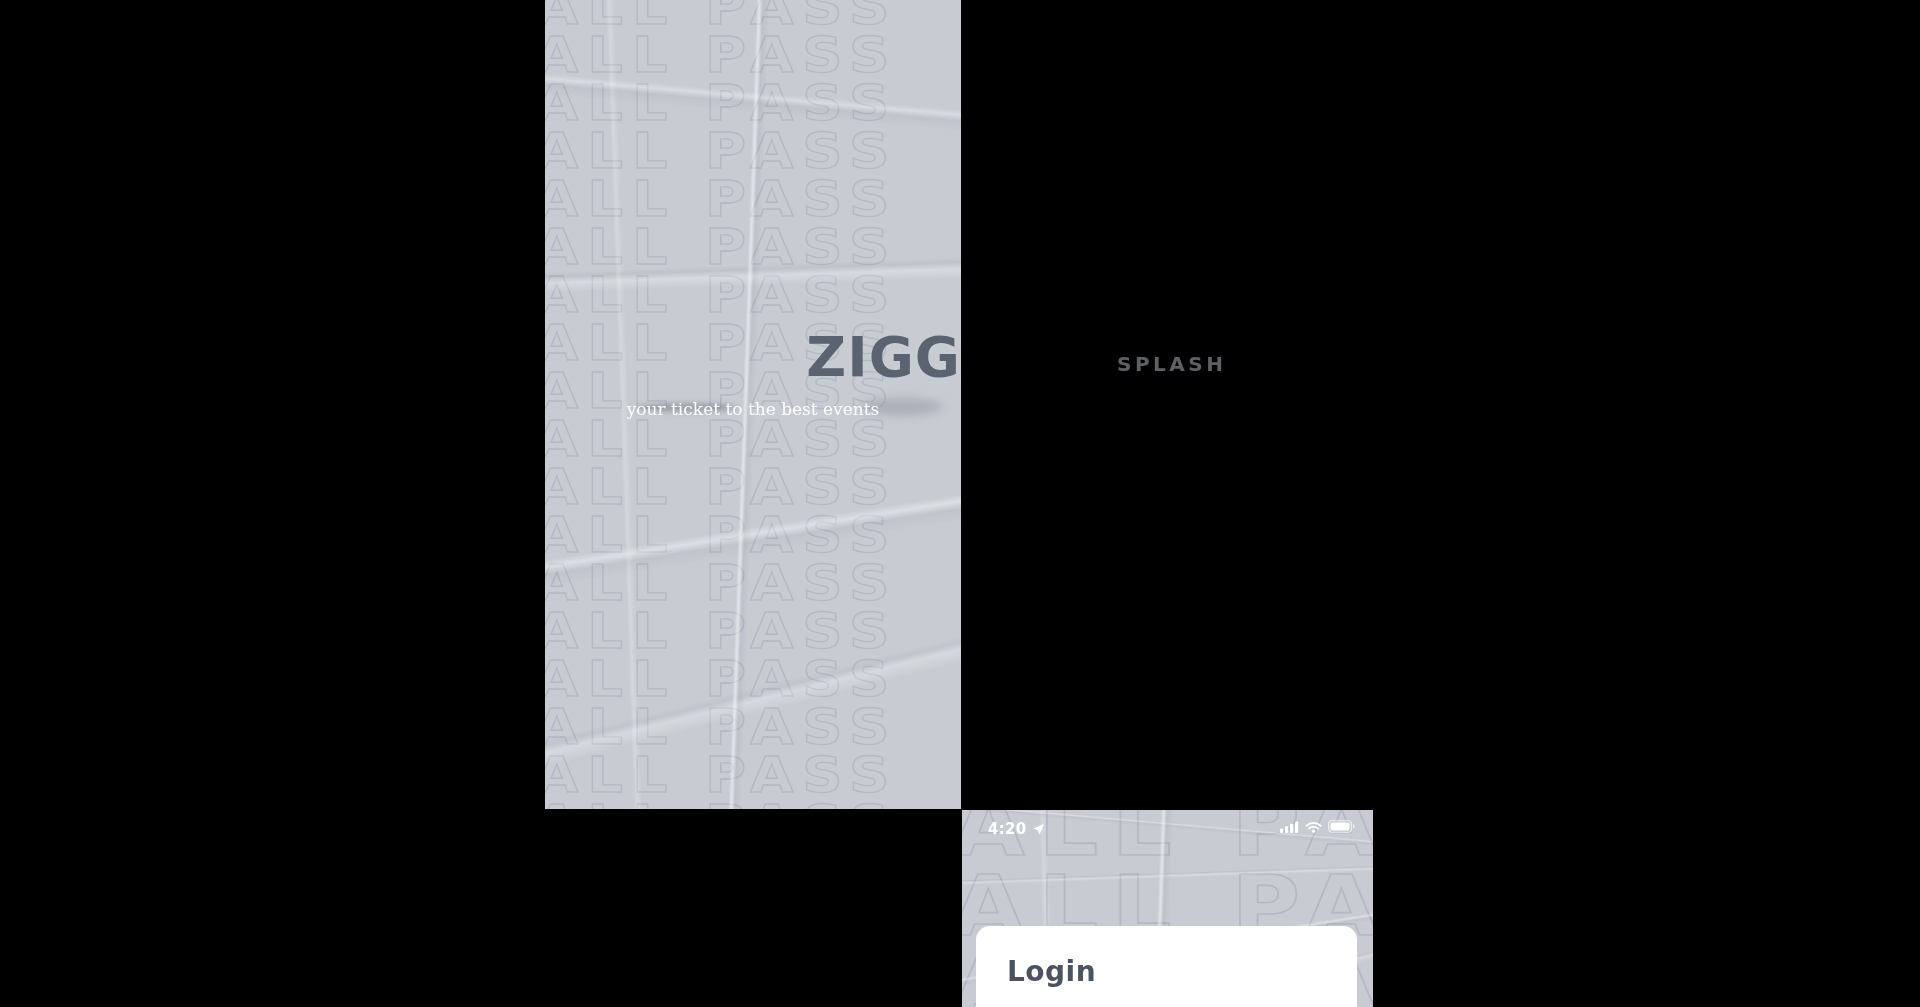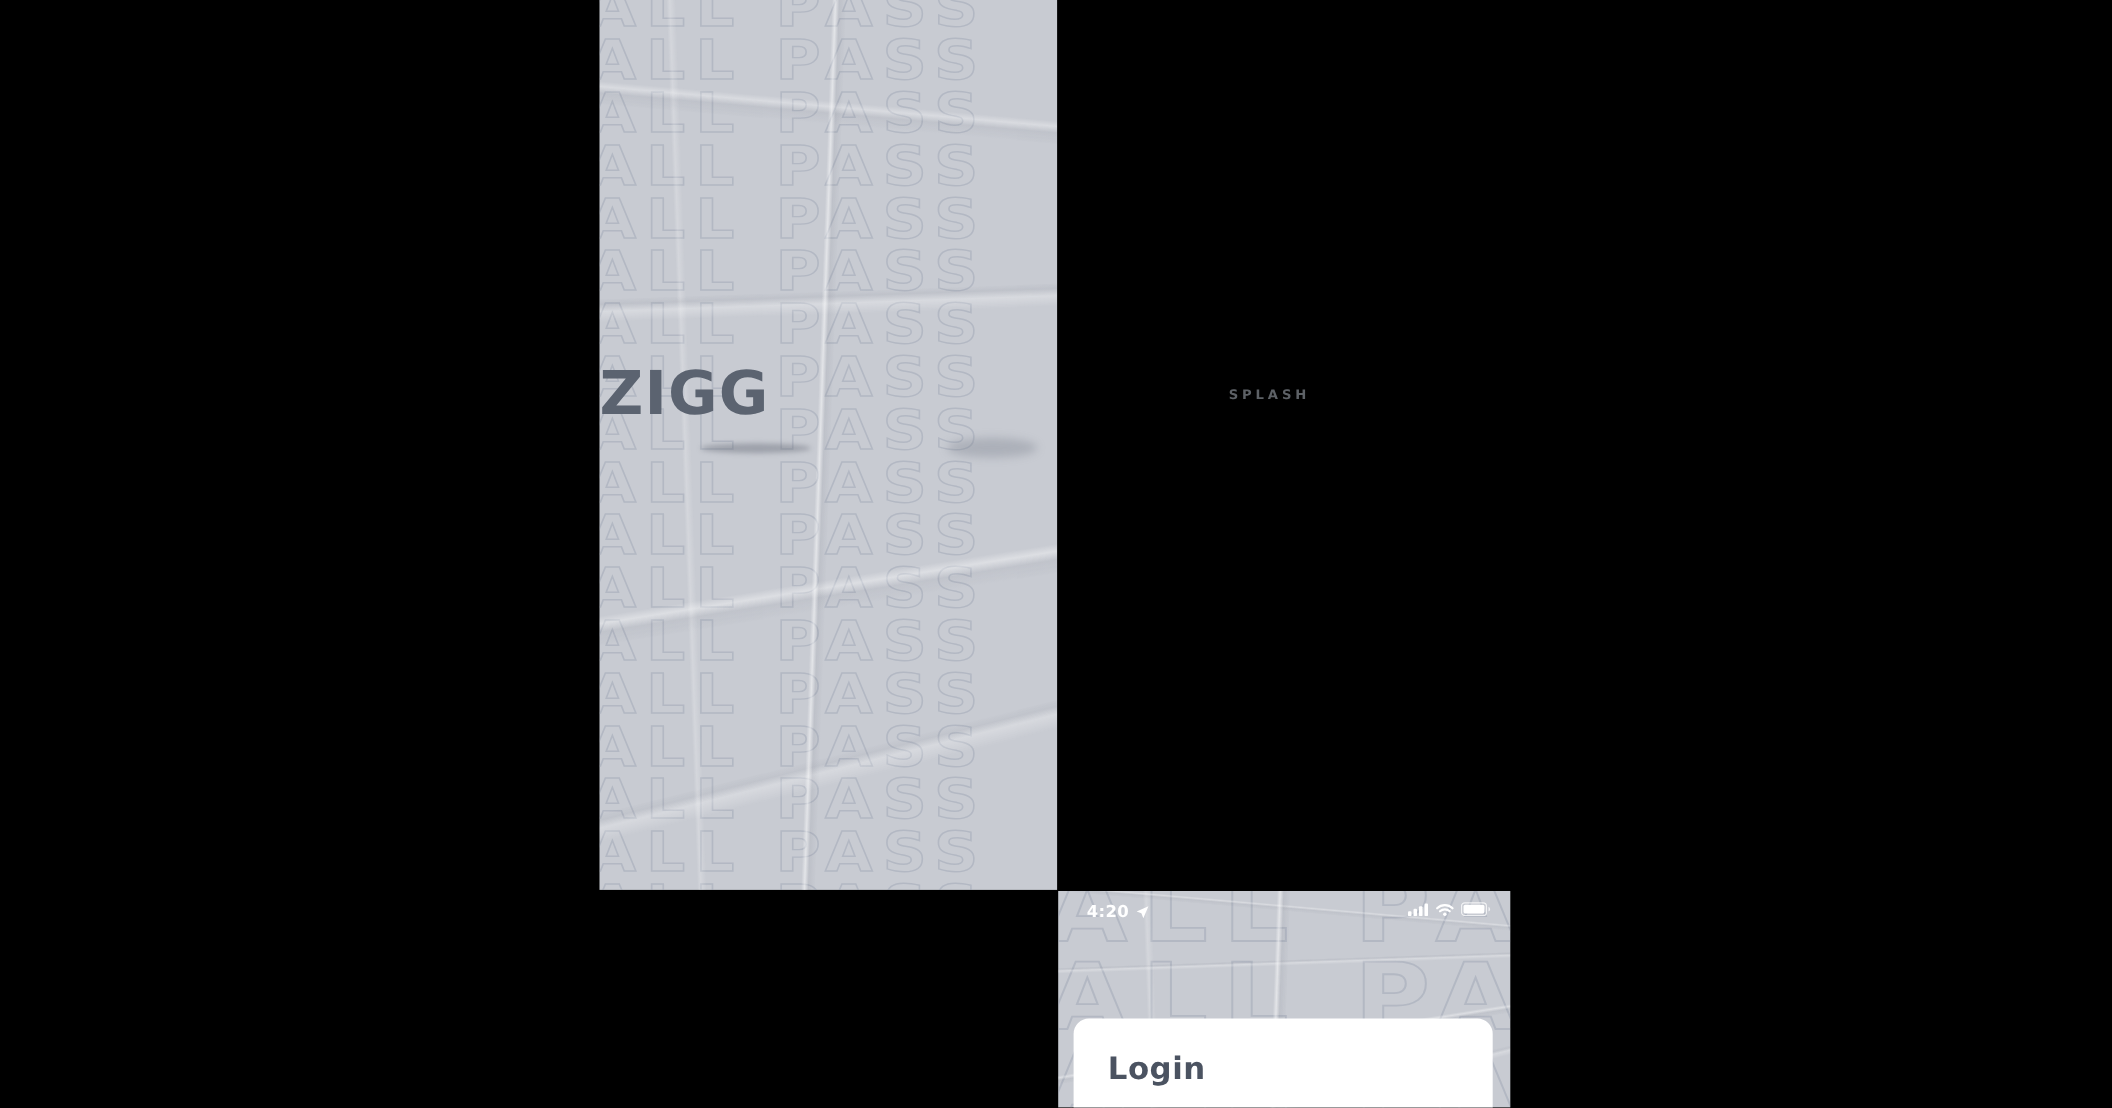--- a/index.html
+++ b/index.html
@@ -33,33 +33,33 @@
       linear-gradient(171deg, transparent 64%, rgba(255,255,255,.42) 64.8%, rgba(90,95,110,.07) 65.7%, transparent 67.2%),
       linear-gradient(88deg, transparent 20%, rgba(255,255,255,.25) 20.7%, transparent 22%),
       linear-gradient(166deg, transparent 81%, rgba(90,95,110,.07) 81.7%, rgba(255,255,255,.3) 82.5%, transparent 84%);
   }
 
   .smudge{position:absolute;border-radius:50%;pointer-events:none;}
   .smudge.left{left:92px;top:403px;width:100px;height:9px;background:rgba(95,100,112,.40);filter:blur(2.5px);}
   .smudge.right{left:316px;top:398px;width:82px;height:18px;background:rgba(110,116,128,.30);filter:blur(4px);}
 
   .splash-logo{
-    position:absolute;left:0;top:325px;width:100%;text-align:left;
+    position:absolute;left:0;top:325px;width:100%;text-align:right;
     font-size:55px;font-weight:800;letter-spacing:1px;
     color:var(--logo-color,#5b6370);
   }
   .splash-tagline{
     position:absolute;left:0;top:399px;width:100%;text-align:center;
     font-family:"DejaVu Serif","Liberation Serif",serif;
     font-size:17px;color:var(--tagline-color,#fff);
   }
 
   .canvas-label{
     position:absolute;left:1117px;top:352px;
-    font-size:12px;font-weight:800;letter-spacing:3.5px;
+    font-size:20px;font-weight:800;letter-spacing:3.5px;
     color:var(--label-color,#5d6166);
   }
 
   
   .status-bar{
     position:absolute;left:0;top:10px;width:100%;height:22px;
     display:flex;align-items:flex-start;justify-content:space-between;
     padding:0 18px 0 26px;box-sizing:border-box;
     color:var(--status-color,#fff);
   }
@@ -103,20 +103,21 @@
         <div class="wm-row" style="top: 606px;">ALL PASS</div>
         <div class="wm-row" style="top: 654px;">ALL PASS</div>
         <div class="wm-row" style="top: 702px;">ALL PASS</div>
         <div class="wm-row" style="top: 750px;">ALL PASS</div>
         <div class="wm-row" style="top: 798px;">ALL PASS</div>
       </div>
     <div class="texture"></div>
     <div class="smudge left"></div>
     <div class="smudge right"></div>
     <div class="splash-logo">ZIGG</div>
+    <div class="splash-tagline">your ticket to the best events</div>
   </div>
 
   <div class="canvas-label">SPLASH</div>
 
   <div class="artboard login">
     <div class="watermark large">
         <div class="wm-row" style="top: -26px;">ALL PASS</div>
         <div class="wm-row" style="top: 54px;">ALL PASS</div>
         <div class="wm-row" style="top: 134px;">ALL PASS</div>
       </div>

